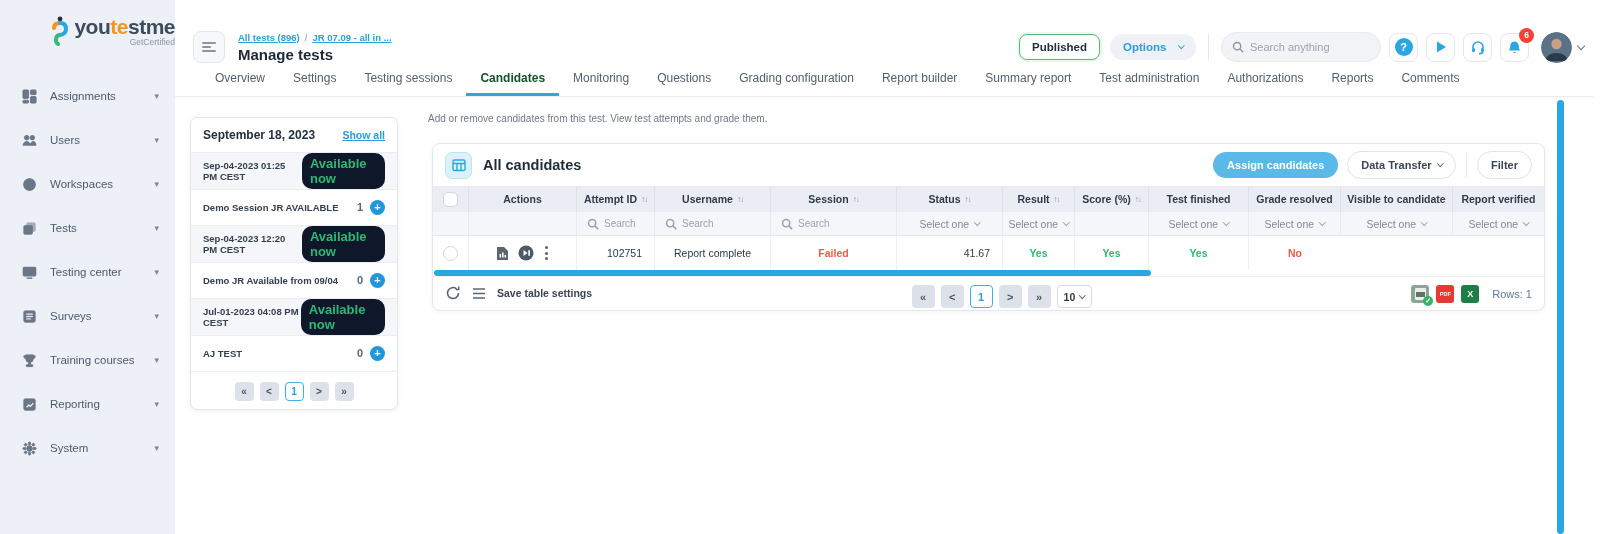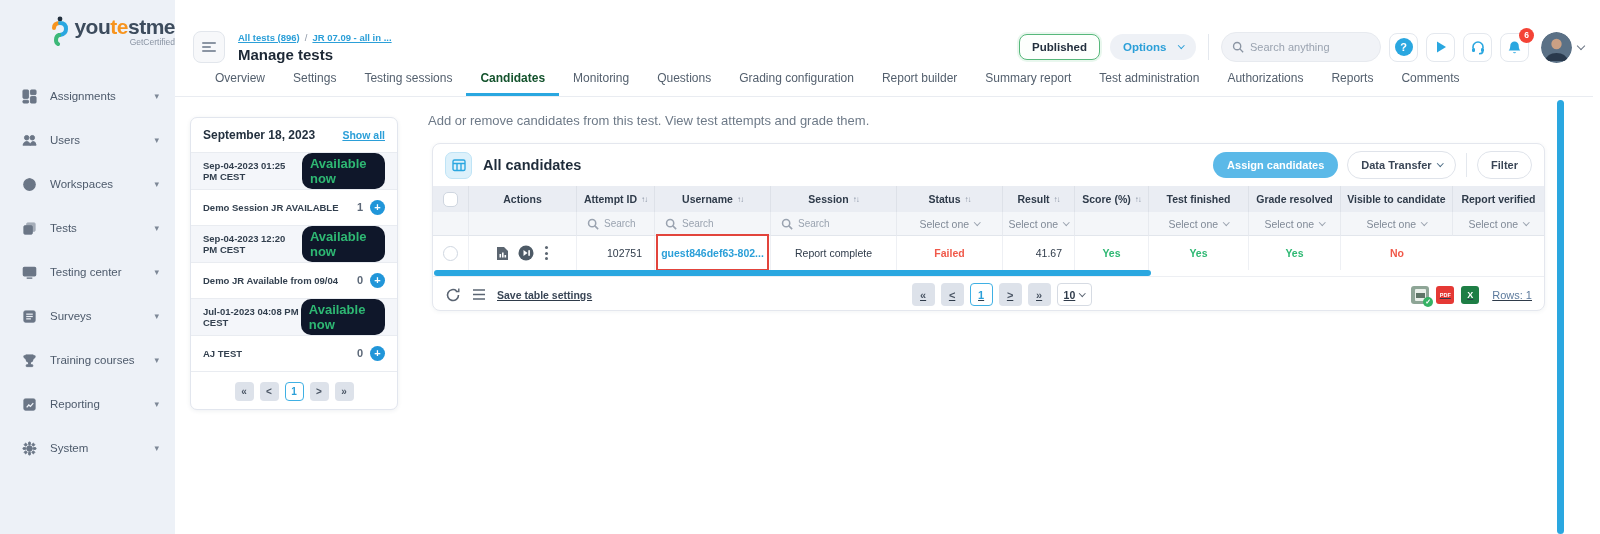--- a/index.html
+++ b/index.html
@@ -61,21 +61,21 @@
   .sp-row.gray { background:#f4f6fa; }
   .sp-label { font-size:9.5px; font-weight:bold; color:#33404f; }
   .av-badge { background:#0f172a; color:#2eb873; font-size:13px; font-weight:bold; border-radius:10px; padding:3px 8px; }
   .sp-count { font-size:11px; font-weight:bold; color:#5c6878; display:flex; align-items:center; gap:7px; }
   .plus { width:15px; height:15px; border-radius:50%; background:#2196d9; color:#fff; font-size:11px; display:flex; align-items:center; justify-content:center; cursor:pointer; }
   .sp-pag { height:40px; border-top:1px solid #e9ecf1; display:flex; align-items:center; justify-content:center; gap:6px; }
   .pg-btn { min-width:19px; height:19px; background:#dde2ea; border:none; border-radius:4px; color:#4a5564; font-size:10px; font-weight:bold; cursor:pointer; display:flex; align-items:center; justify-content:center; padding:0 4px; }
   .pg-btn.current { background:#fff; border:1px solid #3fb0e4; color:#2b9fd8; }
 
   
-  .desc { position:absolute; left:428px; top:113px; font-size:13px; color:#6e7a88; }
+  .desc { position:absolute; left:428px; top:113px; font-size:10px; color:#6e7a88; }
   .card { position:absolute; left:432px; top:143px; width:1113px; height:168px; background:#fff; border:1px solid #e4e7ee; border-radius:8px; overflow:hidden; box-shadow:0 1px 4px rgba(40,60,90,.06); }
   .card-head { height:42px; display:flex; align-items:center; padding:0 12px; }
   .cal-chip { width:27px; height:27px; background:#ddf1fb; border:1px solid #bfe4f6; border-radius:7px; display:flex; align-items:center; justify-content:center; }
   .card-title { font-size:14.5px; font-weight:bold; color:#1f2c3a; margin-left:11px; }
   .ch-spacer { flex:1; }
   .btn-assign { background:#5bb9e8; color:#fff; border:none; border-radius:15px; font-size:11px; font-weight:bold; padding:7px 14px; cursor:pointer; }
   .btn-outline { background:#fff; color:#3a4656; border:1px solid #dfe3ea; border-radius:15px; font-size:11px; font-weight:bold; padding:7px 13px; cursor:pointer; margin-left:9px; display:flex; align-items:center; }
   .hdiv { width:1px; height:24px; background:#e4e8ee; margin:0 10px 0 10px; }
 
   .tgrid { display:grid; grid-template-columns:36px 108px 78px 116px 126px 106px 72px 74px 100px 92px 112px 1fr; }
@@ -96,21 +96,21 @@
   .actions-cell { gap:9px; }
   .kebab { display:flex; flex-direction:column; gap:2.5px; cursor:pointer; padding:2px; }
   .kebab i { width:3px; height:3px; border-radius:50%; background:#5b6570; }
   .user-link { color:#2b9fd8; cursor:pointer; font-weight:bold; }
   .red-focus::after { content:""; position:absolute; inset:-2px 1px -1px 1px; border:2px solid #e2443c; pointer-events:none; }
   .t-red { color:#f0594a; font-weight:bold; }
   .t-green { color:#2eb873; font-weight:bold; }
   .hbar-track { position:relative; height:6px; }
   .hbar { position:absolute; left:1px; top:0; width:717px; height:6px; background:#2aa7e0; border-radius:3px; cursor:pointer; }
 
-  .card-foot { height:36px; border-top:1px solid #edeff3; display:flex; align-items:center; padding:16px 12px;text-decoration:underline; }
+  .card-foot { height:36px; border-top:1px solid #edeff3; display:flex; align-items:flex-start; padding:8px 12px; }
   .foot-left { display:flex; align-items:center; gap:11px; }
   .save-label { font-size:10.5px; font-weight:bold; color:#3a4656; }
   .foot-center { flex:1; display:flex; align-items:center; justify-content:center; gap:6px; }
   .pg-btn.big { min-width:23px; height:23px; font-size:11px; }
   .psize { height:23px; border:1px solid #d6dbe3; border-radius:4px; background:#fff; display:flex; align-items:center; padding:0 6px; font-size:10.5px; font-weight:bold; color:#2f3b4a; cursor:pointer; }
   .foot-right { display:flex; align-items:center; gap:7px; }
   .exp { width:18px; height:18px; border-radius:3px; display:flex; align-items:center; justify-content:center; color:#fff; font-weight:bold; cursor:pointer; position:relative; }
   .exp.pdf { background:#e53935; font-size:5.5px; }
   .exp.xls { background:#1e7e45; font-size:9px; }
   .exp.csvsheet { background:#8ea596; }
@@ -513,23 +513,20 @@
           <path d="M5.5 5 L9.5 8 L5.5 11 Z" fill="#fff"></path>
           <rect x="10.3" y="5" width="1.6" height="6" rx="0.8" fill="#fff"></rect>
         </svg>
       <span class="kebab">
           <i></i>
           <i></i>
           <i></i>
         </span>
     </div>
     <div class="td right">102751</div>
-    <div class="td red-focus">
-        <span class="user-link">guest846def63-802...</span>
-      </div>
     <div class="td">Report complete</div>
     <div class="td t-red">Failed</div>
     <div class="td right">41.67</div>
     <div class="td t-green">Yes</div>
     <div class="td t-green">Yes</div>
     <div class="td t-green">Yes</div>
     <div class="td t-red">No</div>
   </div>
 
   <div class="hbar-track">

